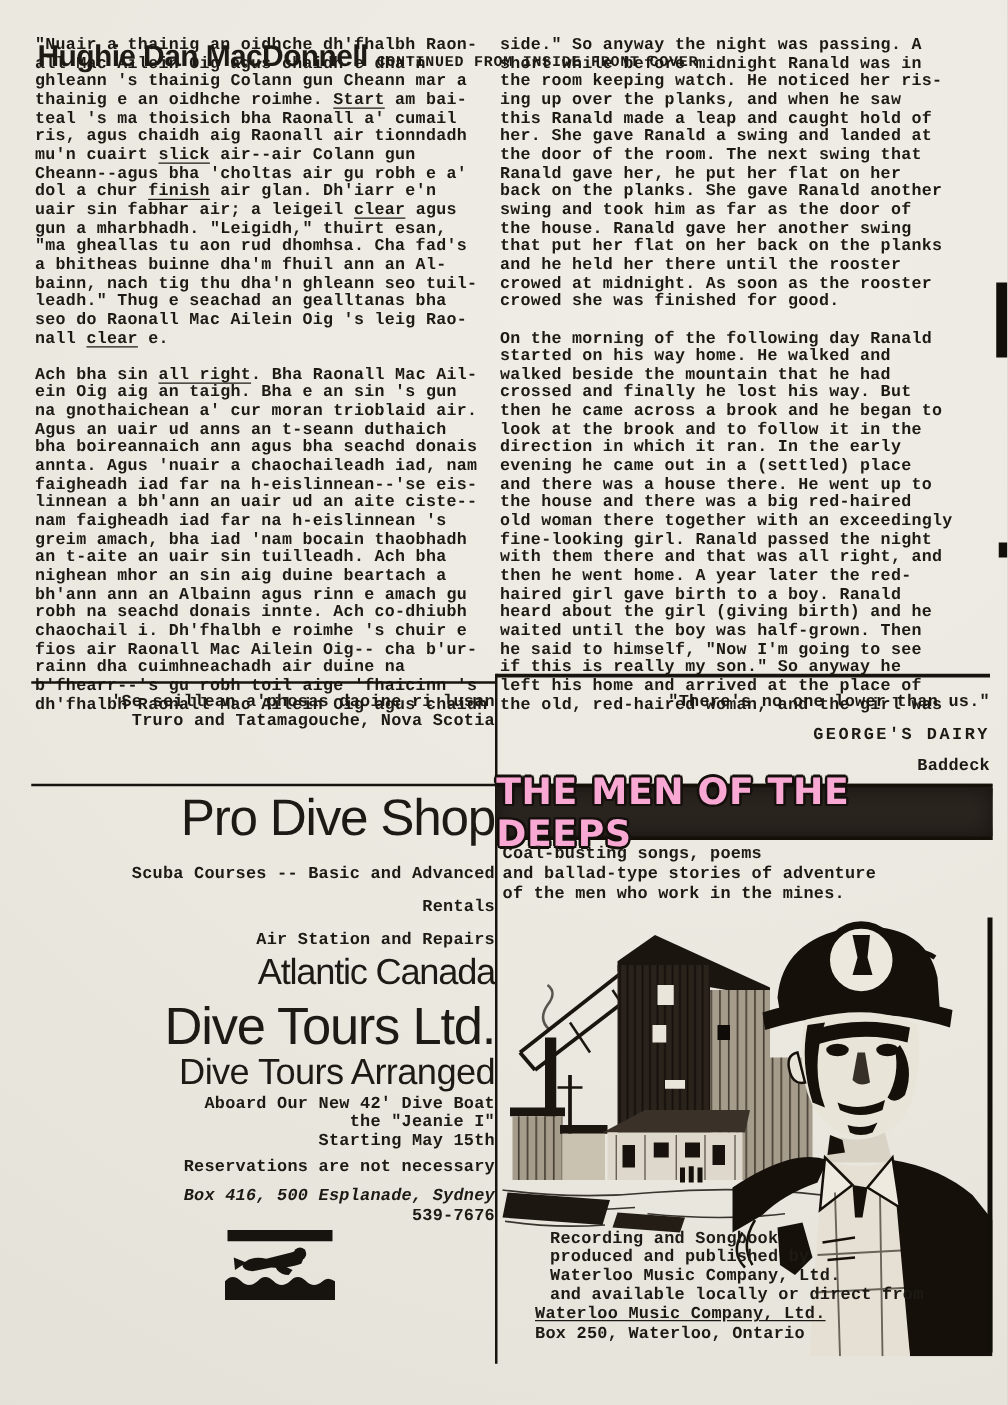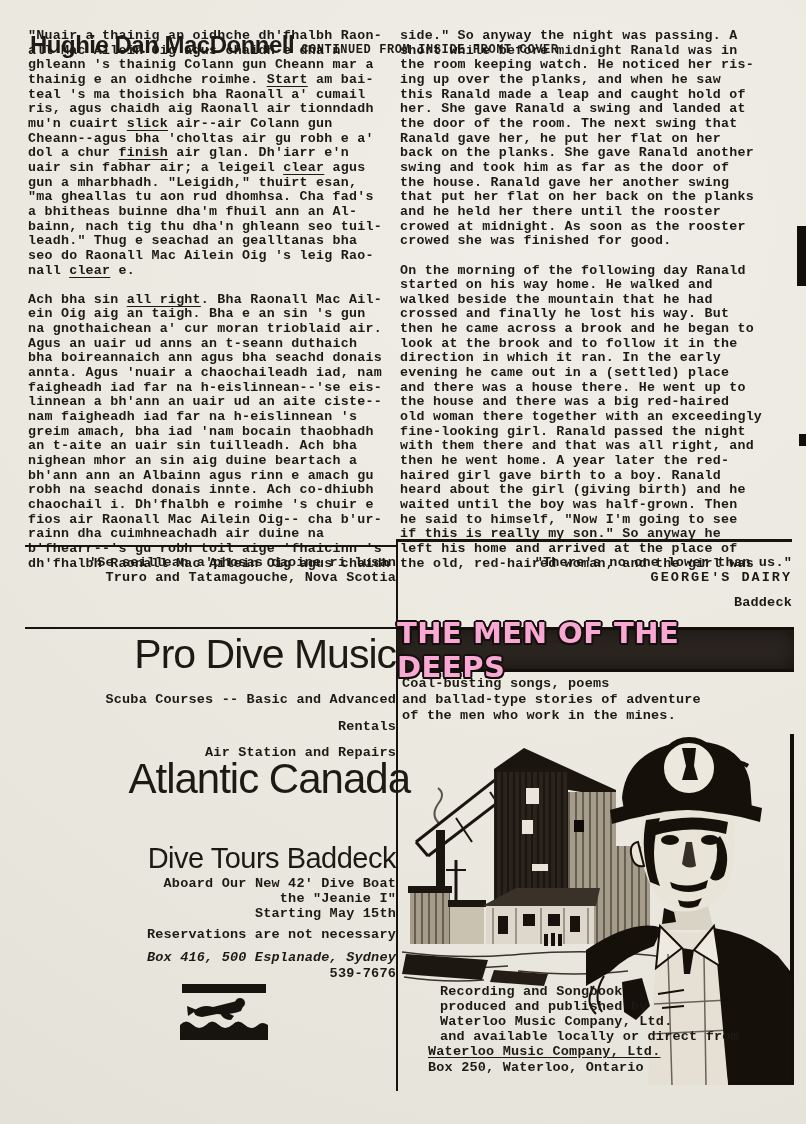--- a/index.html
+++ b/index.html
@@ -57,43 +57,44 @@
   <div class="rule" style="left:25px;top:545px;width:371px;height:2px;"></div>
   <div class="rule" style="left:397px;top:539px;width:395px;height:3px;"></div>
   <div class="rule" style="left:396px;top:539px;width:2px;height:552px;"></div>
   <div class="rule" style="left:25px;top:627px;width:371px;height:2px;"></div>
 
   <div class="ad" style="left:25px;top:555px;width:371px;">
     <div class="t-mono-b">'Se seillean a'phosas daoine ri lusan</div>
     <div class="t-mono-b">Truro and Tatamagouche, Nova Scotia</div>
   </div>
 
-  <div class="ad big-sans" style="left:25px;top:633px;width:371px;">Pro Dive Music</div>
+  <div class="ad big-sans" style="left:25px;top:633px;width:371px;">Pro Dive Shop</div>
   <div class="ad t-mono-b" style="left:25px;top:687px;width:371px;line-height:26.5px;">Scuba Courses -- Basic and Advanced<br>Rentals<br>Air Station and Repairs</div>
-  <div class="ad big-sans" style="left:39px;top:757px;width:371px;font-size:42px;">Atlantic Canada</div>
-  <div class="ad mid-sans" style="left:25px;top:843px;width:371px;">Dive Tours Baddeck</div>
+  <div class="ad big-sans" style="left:25px;top:757px;width:371px;font-size:29px;">Atlantic Canada</div>
+  <div class="ad big-sans" style="left:25px;top:799px;width:371px;font-size:42px;">Dive Tours Ltd.</div>
+  <div class="ad mid-sans" style="left:25px;top:843px;width:371px;">Dive Tours Arranged</div>
   <div class="ad t-mono" style="left:25px;top:876px;width:371px;line-height:15px;">Aboard Our New 42' Dive Boat<br>the "Jeanie I"<br>Starting May 15th</div>
   <div class="ad t-mono-b" style="left:25px;top:927px;width:371px;">Reservations are not necessary</div>
   <div class="ad t-mono-b" style="left:25px;top:951px;width:371px;line-height:14.5px;font-style:italic;">Box 416, 500 Esplanade, Sydney</div>
   <div class="ad t-mono-b" style="left:25px;top:966px;width:371px;">539-7676</div>
 
   <svg class="abs" style="left:180px;top:984px;" width="88" height="58" viewBox="0 0 88 58">
     <rect x="2" y="0" width="84" height="9" fill="#17130e"></rect>
     <g fill="#17130e">
       <circle cx="60" cy="19" r="5"></circle>
       <path d="M14 27 Q22 20 33 23 L53 18 Q61 15 64 20 L61 27 Q50 31 37 30 L22 33 Q13 32 14 27 Z"></path>
       <path d="M7 22 L17 26 L8 32 Z"></path>
       <path d="M40 29 q3 7 11 7 l3 -4 l-6 -3 Z"></path>
     </g>
     <path d="M0 41 Q6 34 13 41 Q19 47 26 41 Q32 34 39 41 Q45 47 52 41 Q58 34 65 41 Q71 47 78 41 Q82 37 88 41 L88 56 L0 56 Z" fill="#17130e"></path>
   </svg>
 
   <div class="ad" style="left:397px;top:555px;width:395px;">
     <div class="t-mono">"There's no one lower than us."</div>
-    <div class="t-mono" style="letter-spacing:2px;">GEORGE'S DAIRY</div>
+    <div class="t-mono" style="margin-top:11px;letter-spacing:2px;">GEORGE'S DAIRY</div>
     <div class="t-mono" style="margin-top:10px;padding-left:28px;">Baddeck</div>
   </div>
 
   <div class="banner">THE MEN OF THE DEEPS</div>
 
   <div class="deeps-desc t-mono-b">Coal-busting songs, poems<br>and ballad-type stories of adventure<br>of the men who work in the mines.</div>
 
   <svg class="abs" style="left:398px;top:724px;" width="396" height="361" viewBox="0 0 396 361">
     <defs>
       <pattern id="planksDark" width="6" height="12" patternUnits="userSpaceOnUse">

